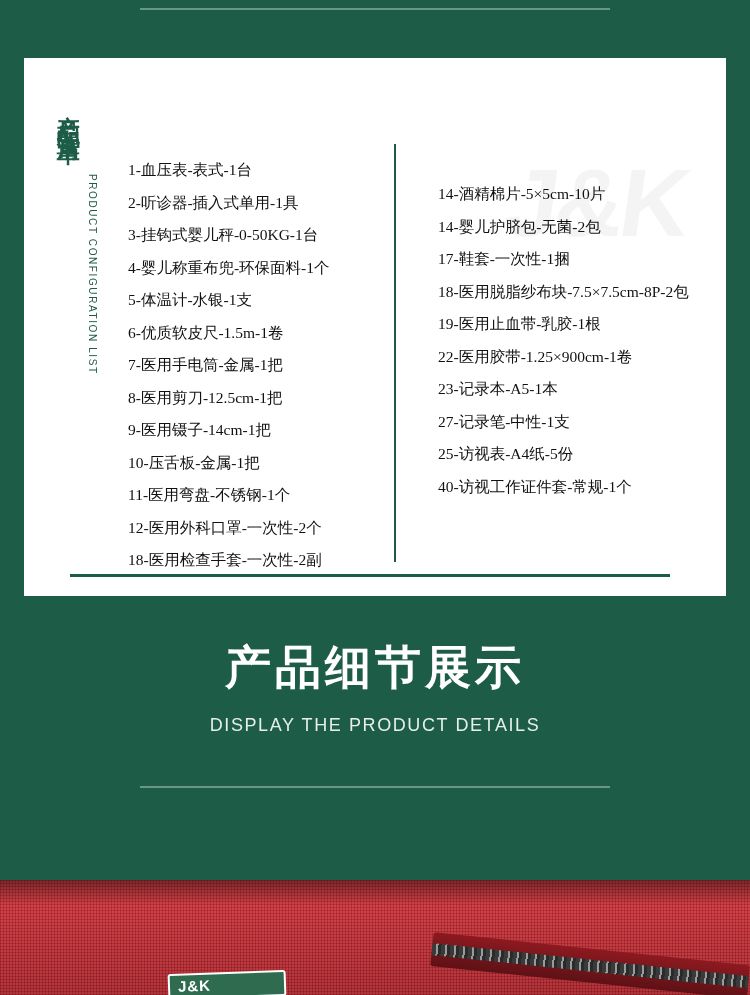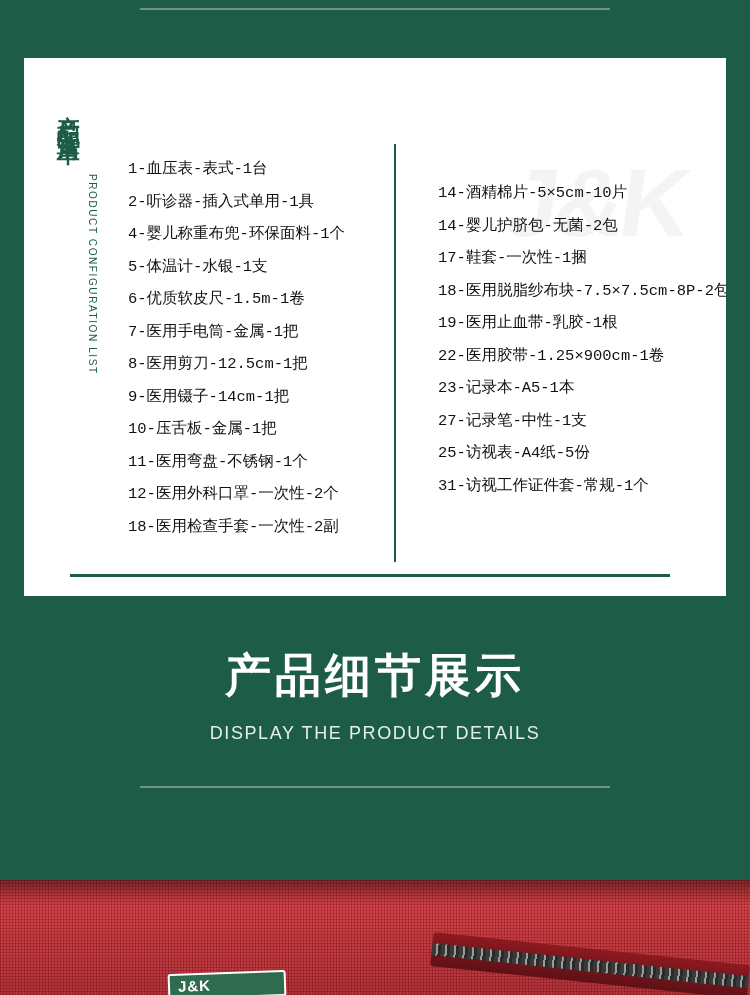--- a/index.html
+++ b/index.html
@@ -112,38 +112,38 @@
   }
   .col-left { left: 104px; width: 266px; }
   .col-right { left: 414px; width: 290px; margin-top: 24px; }
 
   .item {
     font-size: 15.5px;
     color: #111111;
     line-height: 1;
     margin-bottom: 17px;
     white-space: nowrap;
-    font-family: Liberation Mono, monospace;
+    font-family: Liberation Serif, serif;
   }
 
   
   .section {
     position: absolute;
     top: 596px;
     left: 0;
     width: 750px;
     text-align: center;
   }
   .section-cn {
     font-size: 46px;
     font-weight: bold;
     color: #ffffff;
     letter-spacing: 4px;
     line-height: 1.1;
-    margin: 8px;
+    margin: 0;
     padding-top: 46px;
   }
   .section-en {
     font-size: 18px;
     color: #e6efe9;
     letter-spacing: 1.6px;
     margin-top: 22px;
     font-family: "Liberation Sans", sans-serif;
   }
   .section-rule {
@@ -235,20 +235,21 @@
     <div class="vtitle-en">PRODUCT CONFIGURATION LIST</div>
   </div>
 
   <div class="col-sep"></div>
   <div class="bottom-rule"></div>
 
   <div class="columns">
     <div class="col col-left">
       <div class="item">1-血压表-表式-1台</div>
       <div class="item">2-听诊器-插入式单用-1具</div>
+      <div class="item">3-挂钩式婴儿秤-0-50KG-1台</div>
       <div class="item">4-婴儿称重布兜-环保面料-1个</div>
       <div class="item">5-体温计-水银-1支</div>
       <div class="item">6-优质软皮尺-1.5m-1卷</div>
       <div class="item">7-医用手电筒-金属-1把</div>
       <div class="item">8-医用剪刀-12.5cm-1把</div>
       <div class="item">9-医用镊子-14cm-1把</div>
       <div class="item">10-压舌板-金属-1把</div>
       <div class="item">11-医用弯盘-不锈钢-1个</div>
       <div class="item">12-医用外科口罩-一次性-2个</div>
       <div class="item">18-医用检查手套-一次性-2副</div>
@@ -257,21 +258,21 @@
     <div class="col col-right">
       <div class="item">14-酒精棉片-5×5cm-10片</div>
       <div class="item">14-婴儿护脐包-无菌-2包</div>
       <div class="item">17-鞋套-一次性-1捆</div>
       <div class="item">18-医用脱脂纱布块-7.5×7.5cm-8P-2包</div>
       <div class="item">19-医用止血带-乳胶-1根</div>
       <div class="item">22-医用胶带-1.25×900cm-1卷</div>
       <div class="item">23-记录本-A5-1本</div>
       <div class="item">27-记录笔-中性-1支</div>
       <div class="item">25-访视表-A4纸-5份</div>
-      <div class="item">31-访视工作证件套-常规-1个</div>
+      <div class="item">40-访视工作证件套-常规-1个</div>
     </div>
   </div>
 </div>
 
 <div class="section">
   <div class="section-cn">产品细节展示</div>
   <div class="section-en">DISPLAY THE PRODUCT DETAILS</div>
   <div class="section-rule"></div>
 </div>
 

